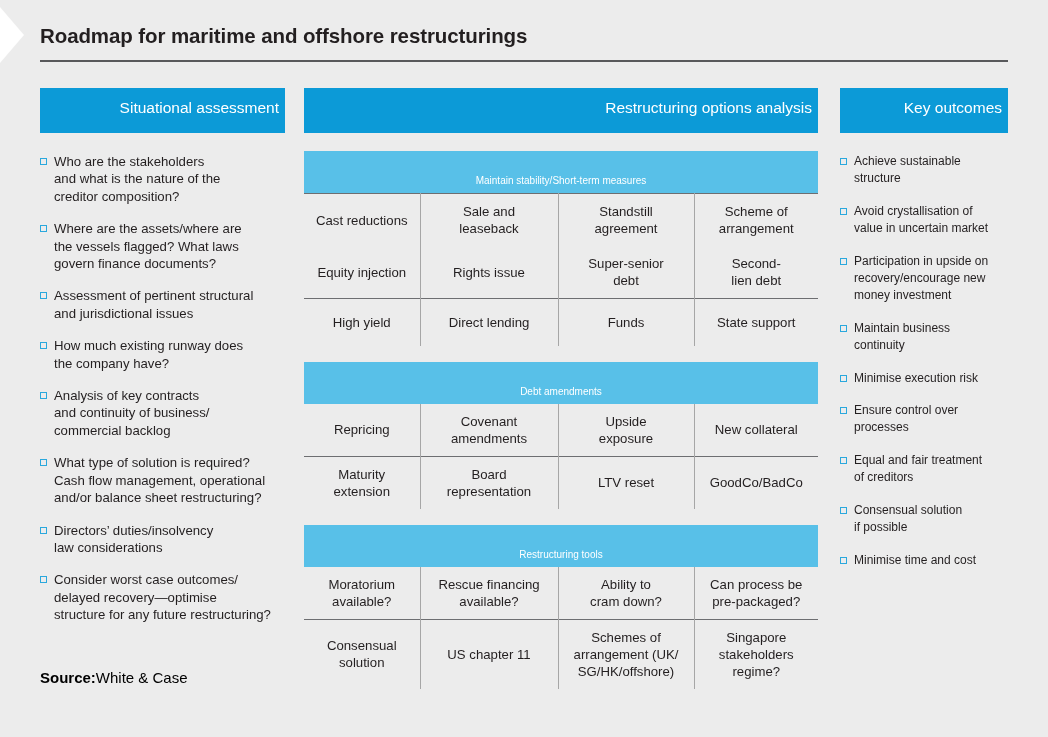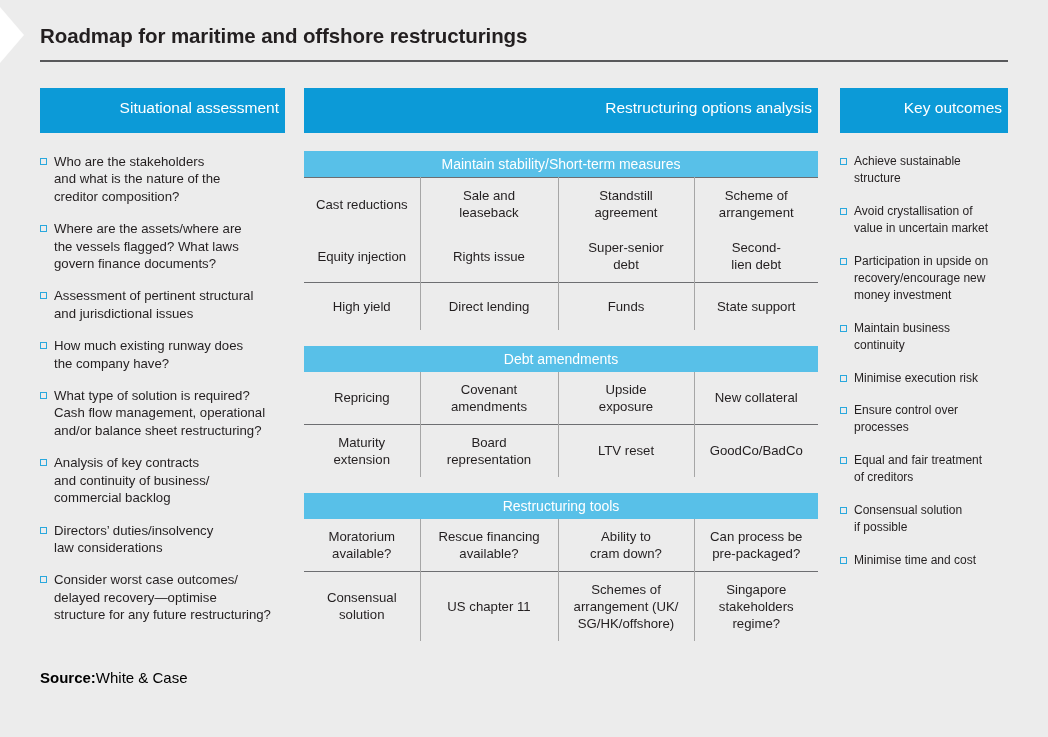--- a/index.html
+++ b/index.html
@@ -79,23 +79,23 @@
     box-sizing: border-box;
   }
   .band-left  { width: 245px; height: 45px; }
   .band-mid   { width: 514px; height: 45px; }
   .band-right { width: 168px; height: 45px; }
 
   .subband {
     background: #58c0e8;
     color: #ffffff;
     text-align: center;
-    font-size: 14px;
+    font-size: 10px;
     line-height: 17px;
-    padding: 5px 6px;
+    padding: 21px 6px;
     box-sizing: border-box;
     width: 514px;
     height: 26px;
     margin-top: 16px;
   }
   .subband.first { margin-top: 18px; }
 
   
   .bullets {
     margin-top: 20px;
@@ -198,29 +198,29 @@
         <span class="bullet-text">Assessment of pertinent structural
 and jurisdictional issues</span>
       </li>
       <li class="bullet-item">
         <span class="bullet-sq"></span>
         <span class="bullet-text">How much existing runway does
 the company have?</span>
       </li>
       <li class="bullet-item">
         <span class="bullet-sq"></span>
+        <span class="bullet-text">Analysis of key contracts
+and continuity of business/
+commercial backlog</span>
+      </li>
+      <li class="bullet-item">
+        <span class="bullet-sq"></span>
         <span class="bullet-text">What type of solution is required?
 Cash flow management, operational
 and/or balance sheet restructuring?</span>
-      </li>
-      <li class="bullet-item">
-        <span class="bullet-sq"></span>
-        <span class="bullet-text">Analysis of key contracts
-and continuity of business/
-commercial backlog</span>
       </li>
       <li class="bullet-item">
         <span class="bullet-sq"></span>
         <span class="bullet-text">Directors’ duties/insolvency
 law considerations</span>
       </li>
       <li class="bullet-item">
         <span class="bullet-sq"></span>
         <span class="bullet-text">Consider worst case outcomes/
 delayed recovery—optimise

